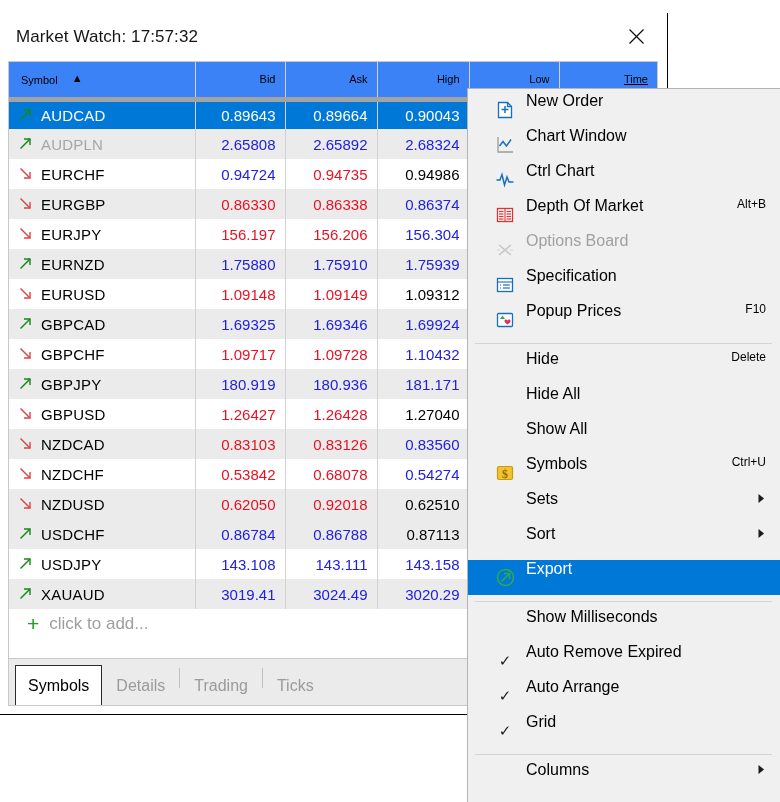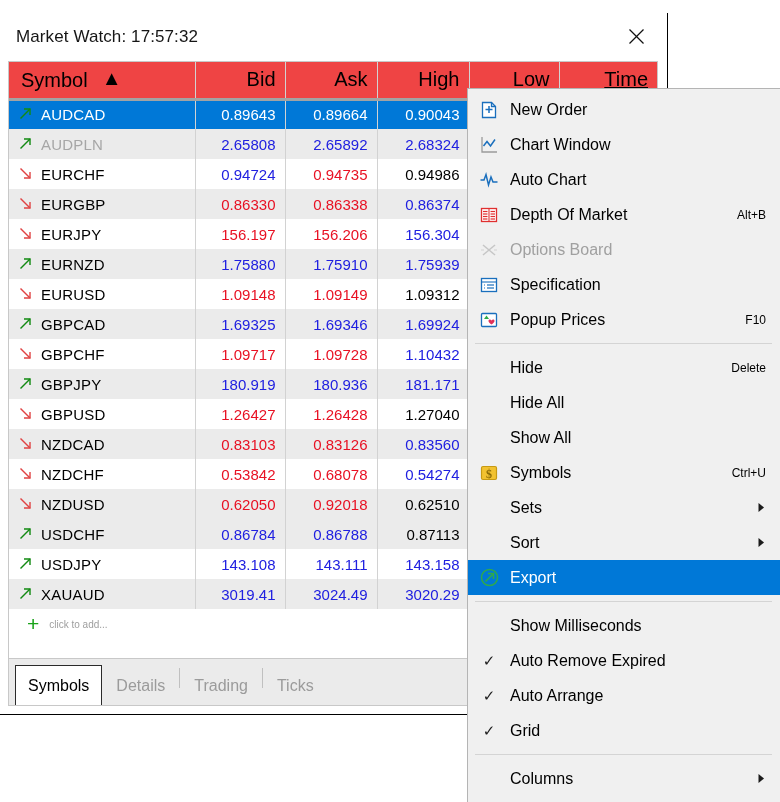--- a/index.html
+++ b/index.html
@@ -46,25 +46,25 @@
     font-size:15px;
   }
   table.mw col.c-sym{ width:186px; }
   table.mw col.c-bid{ width:90px; }
   table.mw col.c-ask{ width:92px; }
   table.mw col.c-high{ width:92px; }
   table.mw col.c-low{ width:90px; }
   table.mw col.c-time{ width:null; }
 
   table.mw thead th{
-    height:37px; background:#ef4444; font-weight:normal;
+    height:37px; background:#3b82f6; font-weight:normal;
     border-right:1px solid #d2d2d2;
-    border-bottom:3px solid #a3a3a3;
+    border-bottom:5px solid #a3a3a3;
     padding:0 9px; text-align:right; color:#000;
-    font-size:20px; white-space:nowrap;
+    font-size:11px; white-space:nowrap;
   }
   table.mw thead th.sym{ text-align:left; padding-left:12px; position:relative;}
   table.mw thead th:last-child{ border-right:none;text-decoration:underline; }
   .sort-caret{ display:inline-block; margin-left:14px; vertical-align:2px;}
 
   table.mw tbody tr{ height:30px; }
   table.mw tbody tr.odd  td{ background:#ffffff; }
   table.mw tbody tr.even td{ background:#ebebeb;margin-top:32px; }
   table.mw tbody tr.sel  td{ background:#0078d7; color:#ffffff; }
   table.mw tbody td{
@@ -82,21 +82,21 @@
   .v-up   { color:#2020e0; }
   .v-down { color:#e81123; }
   .v-flat { color:#000000; }
   tr.sel .v-up, tr.sel .v-down, tr.sel .v-flat{ color:#ffffff; }
   tr.dim .symname{ color:#a6a6a6; }
 
   
   #add-row td{ background:#ffffff; border-right:none; }
   .add-inner{ display:flex; align-items:center; gap:10px; padding-left:9px;}
   .add-inner .plus{ color:#19a319; font-size:21px; line-height:14px; }
-  .add-inner .addtxt{ color:#9e9e9e; font-size:10px; }
+  .add-inner .addtxt{ color:#9e9e9e; font-size:17px; }
 
   
   #mw-tabs{
     position:absolute; left:8px; right:9px; bottom:8px; height:48px;
     background:#ebebeb; border:1px solid #c8c8c8;
     display:flex; align-items:flex-end;
   }
   .tab{
     height:38px; display:flex; align-items:center; padding:0 14px;
     font-size:16px; color:#9b9b9b; position:relative;
@@ -110,22 +110,22 @@
             margin-bottom:9px; }
 
   
   #ctx{
     position:absolute; left:467px; top:88px; width:313px; height:714px;
     background:#f0f0f0; border:1px solid #b4b4b4;
     border-right:none; border-bottom:none;
     padding:3px 0 0 0;
   }
   .mi{
-    height:35px; display:flex; align-items:center; position:relative;
-    padding:0 14px 0 0; font-size:16px; color:#000000;
+    height:35px; display:flex; position:relative;
+    padding:0 14px 0 16px; font-size:16px; color:#000000;
   }
   .mi.sel{ background:#0078d7; color:#ffffff; }
   .mi.disabled{ color:#a0a0a0; }
   .mi .ico{
     width:42px; flex:0 0 42px; display:flex; align-items:center;
     justify-content:center;
   }
   .mi .lbl{ flex:1 1 auto; }
   .mi .acc{ color:#000; font-size:12px; padding-left:18px;}
   .mi .chev{ margin-left:auto; }
@@ -518,21 +518,21 @@
         </svg>
       </span>
       <span class="lbl">Chart Window</span>
     </div>
     <div class="mi">
       <span class="ico">
         <svg width="20" height="20" viewBox="0 0 20 20">
           <polyline points="1.5,10 5,10 7,4.5 9.5,15 12,7 14,12 18.5,12" fill="none" stroke="#1a6fbd" stroke-width="1.5"></polyline>
         </svg>
       </span>
-      <span class="lbl">Auto Chart</span>
+      <span class="lbl">Ctrl Chart</span>
     </div>
     <div class="mi">
       <span class="ico">
         <svg width="20" height="20" viewBox="0 0 20 20">
           <rect x="2.5" y="3.5" width="15" height="13" fill="#fff" stroke="#e03030" stroke-width="1.3"></rect>
           <line x1="10" y1="3.5" x2="10" y2="16.5" stroke="#e03030" stroke-width="1.1"></line>
           <g stroke="#e03030" stroke-width="1.2">
             <line x1="4" y1="6.5" x2="8.5" y2="6.5"></line>
             <line x1="4" y1="9" x2="8.5" y2="9"></line>
             <line x1="4" y1="11.5" x2="8.5" y2="11.5"></line>

